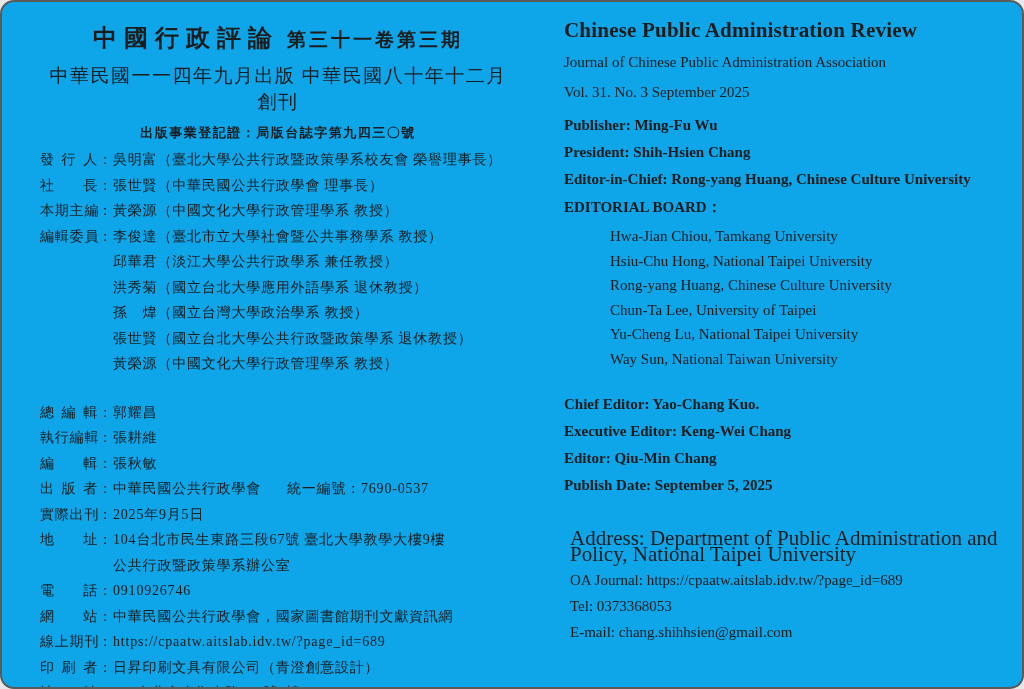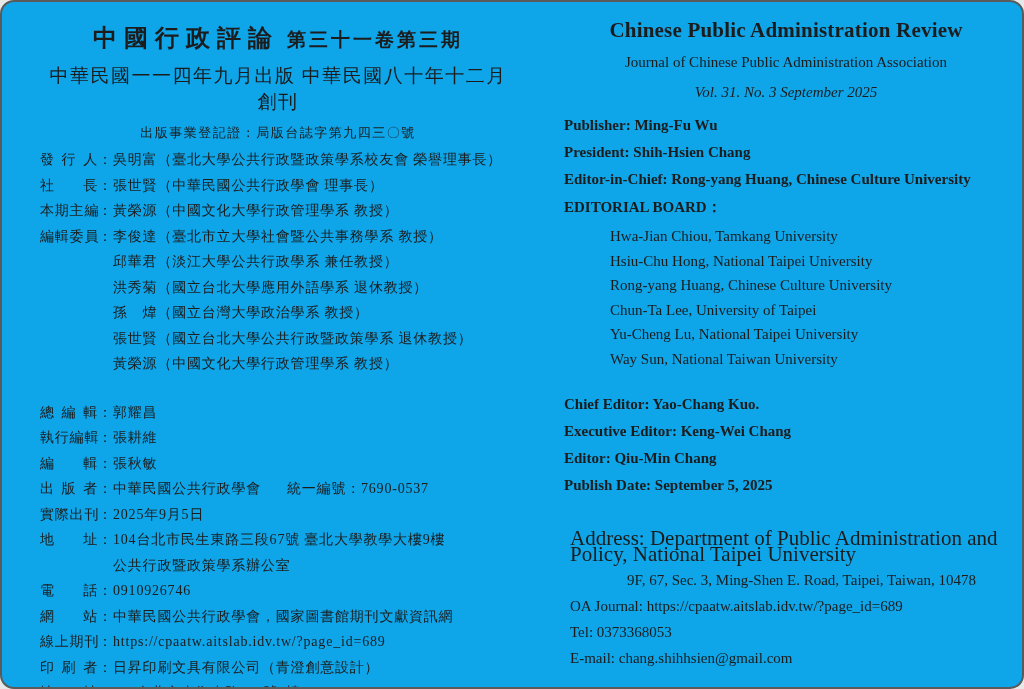--- a/index.html
+++ b/index.html
@@ -19,45 +19,45 @@
   .col-left {
     width:522px; box-sizing:border-box;
     padding:20px 8px 0 38px;
     flex:none;
   }
   .cn-header { text-align:center; margin-bottom:11px; }
   .cn-title-line { white-space:nowrap; }
   .cn-title { font-size:24px; font-weight:bold; letter-spacing:7px; }
   .cn-issue { font-size:19px; font-weight:bold; letter-spacing:3px; margin-left:4px; }
   .cn-subtitle { font-size:19px; margin-top:9px; letter-spacing:1.5px; }
-  .cn-registration { font-size:13px; margin-top:9px; letter-spacing:1.5px; }
+  .cn-registration { font-size:13px; margin-top:9px; letter-spacing:1.5px;font-weight:bold; }
   .cn-row {
     display:flex; align-items:flex-end;
     font-size:14px; line-height:14.5px;
     margin-bottom:11px;
     letter-spacing:0.8px;
     white-space:nowrap;
   }
   .cn-label {
     flex:none; display:inline-block; width:58px;
     text-align:justify; text-align-last:justify;
   }
   .cn-colon { flex:none; display:inline-block; width:15px; }
   .cn-value { flex:none; }
   .cn-extra { margin-left:26px; }
   .cn-gap { height:23px; }
   
   .col-right {
     flex:1; box-sizing:border-box;
     padding:16px 14px 0 40px;
   }
-  .en-header { text-align:center; }
+  .en-header { text-align:left; }
   .en-title { font-size:21px; font-weight:bold; letter-spacing:0.2px; }
   .en-subtitle { font-size:15px; margin-top:11px; }
-  .en-issue { font-size:15px; margin-top:13px;font-style:italic; }
+  .en-issue { font-size:15px; margin-top:13px; }
   .en-body { margin-top:16px; }
   .en-line { font-size:15px; line-height:16px; margin-bottom:11px;font-weight:bold; }
   .en-board-heading { font-size:15px; font-weight:bold; margin-bottom:11px; }
   .en-board-member { font-size:15px; line-height:16px; margin-bottom:8.5px; margin-left:46px; }
   .en-gap-small { height:21px; }
   .en-gap { height:26px; }
   .en-address-line1 { font-size:21px; line-height:16px; margin-bottom:10px; margin-left:6px; }
   .en-address-line2 { font-size:15px; line-height:16px; margin-bottom:10px; margin-left:63px; }
   .en-contact-line { font-size:15px; line-height:16px; margin-bottom:10px; margin-left:6px; }
 </style>
@@ -214,20 +214,19 @@
       <div class="en-gap-small"></div>
 
       <div class="en-line">Chief Editor: Yao-Chang Kuo.</div>
       <div class="en-line">Executive Editor: Keng-Wei Chang</div>
       <div class="en-line">Editor: Qiu-Min Chang</div>
       <div class="en-line">Publish Date: September 5, 2025</div>
 
       <div class="en-gap"></div>
 
       <div class="en-address-line1">Address: Department of Public Administration and Policy, National Taipei University</div>
-      <div class="en-address-line2">9F, 67, Sec. 3, Ming-Shen E. Road, Taipei, Taiwan, 10478</div>
       <div class="en-contact-line">OA Journal: https://cpaatw.aitslab.idv.tw/?page_id=689</div>
       <div class="en-contact-line">Tel: 0373368053</div>
       <div class="en-contact-line">E-mail: chang.shihhsien@gmail.com</div>
     </div>
   </div>
 
 </div>
 
 </body></html>

